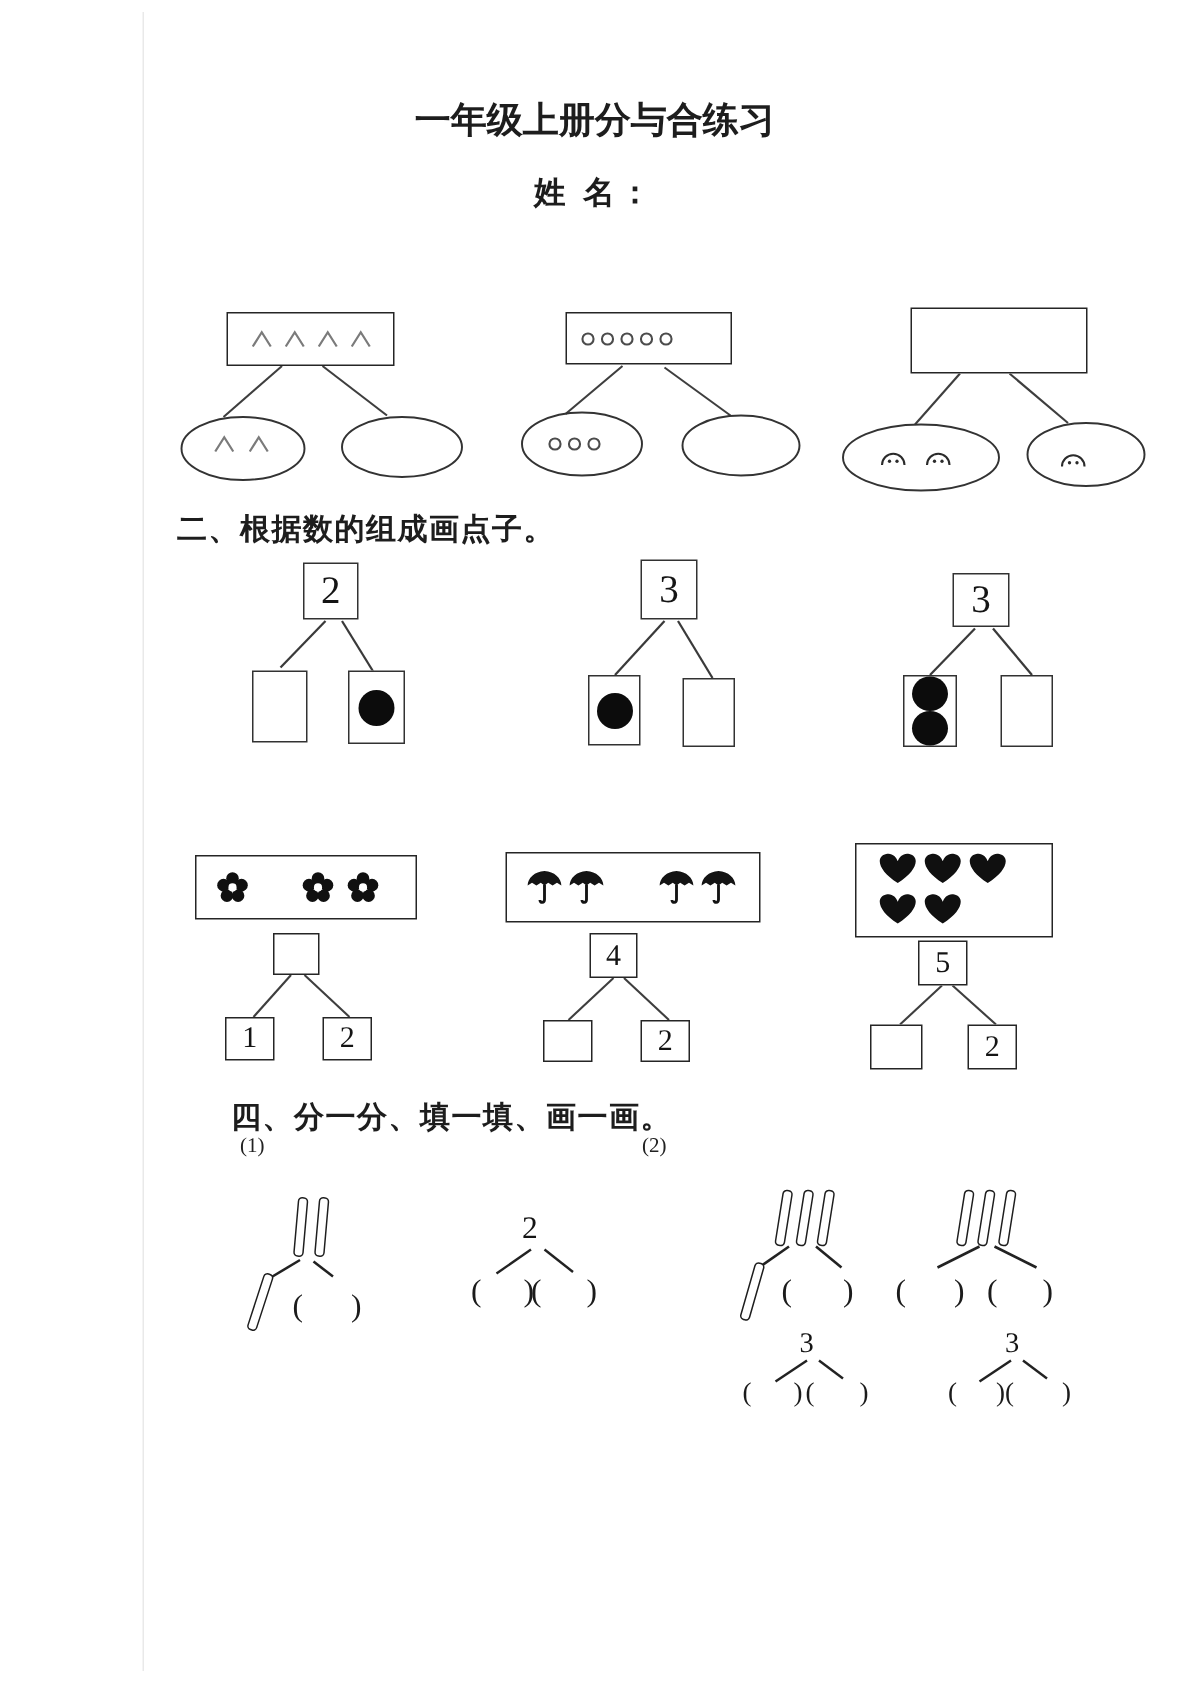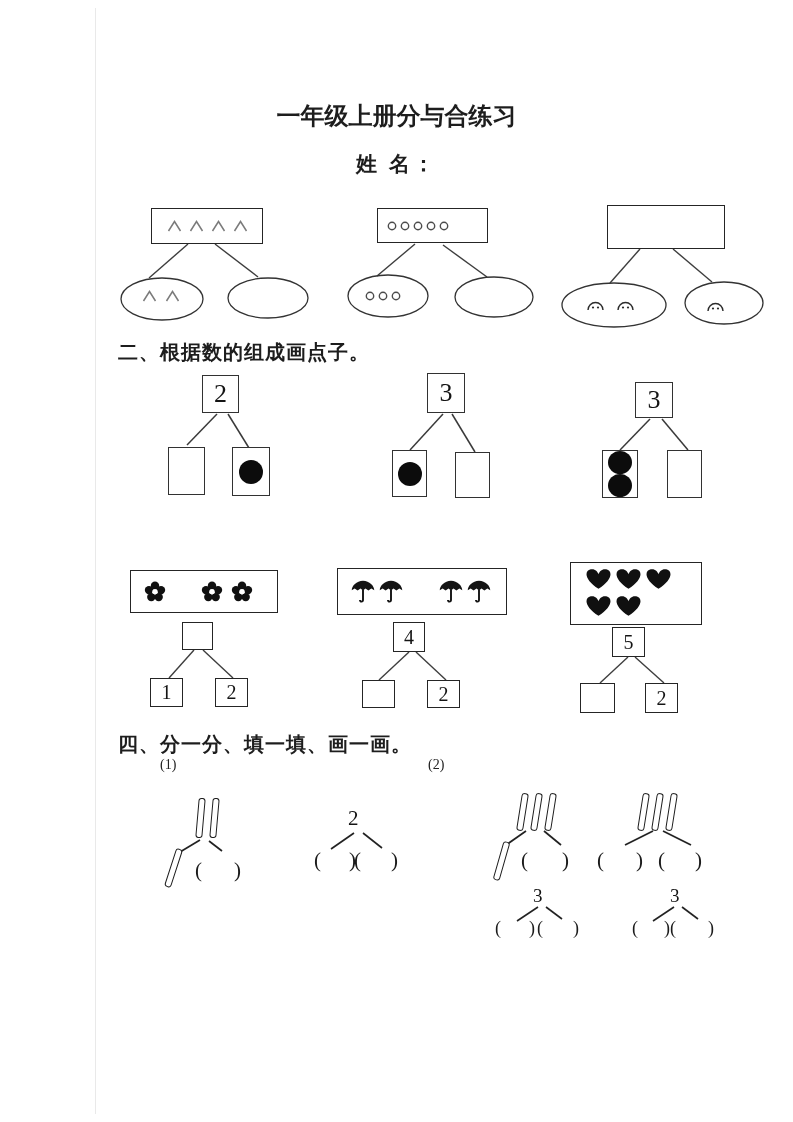--- a/index.html
+++ b/index.html
@@ -30,22 +30,22 @@
   .umbrow{gap:0;}       .umbrow svg:nth-child(3){margin-left:32px;}
   .heartwrap{flex-wrap:wrap;width:93px;row-gap:3px;column-gap:1px;}
   .leftrule{position:absolute;left:95px;top:8px;width:1px;height:1106px;background:#e9e9e9;}
 </style>
 </head>
 <body>
 
 <div class="page">
   <div class="leftrule"></div>
 
-  <div class="abs ctr" style="top:64px;font-size:24px;margin-top:36px;">一年级上册分与合练习</div>
-  <div class="abs ctr" style="top:114px;font-size:21px;letter-spacing:3px;margin-top:36px;">姓 名：</div>
+  <div class="abs ctr" style="top:64px;font-size:24px;">一年级上册分与合练习</div>
+  <div class="abs ctr" style="top:114px;font-size:21px;letter-spacing:3px;">姓 名：</div>
 
 
   <div class="diagram" style="left:118px;top:200px;width:205px;height:130px;">
     <svg class="wires">
       <line x1="70" y1="44" x2="31" y2="78" stroke="#3e3e3e" stroke-width="1.4"></line>
       <line x1="97" y1="44" x2="140" y2="77" stroke="#3e3e3e" stroke-width="1.4"></line>
       <ellipse cx="44" cy="99" rx="41" ry="21" fill="none" stroke="#333" stroke-width="1.3"></ellipse>
       <ellipse cx="150" cy="98" rx="40" ry="20" fill="none" stroke="#333" stroke-width="1.3"></ellipse>
     </svg>
     <div class="box" style="left:33px;top:8px;width:112px;height:36px;gap:7px;">
@@ -300,21 +300,21 @@
       <span class="num" style="font-size:20px;">5</span>
     </div>
     <div class="box" style="left:20px;top:125px;width:35px;height:30px;">
       <span class="num" style="font-size:20px;"></span>
     </div>
     <div class="box" style="left:85px;top:125px;width:33px;height:30px;">
       <span class="num" style="font-size:20px;">2</span>
     </div>
   </div>
 
-  <div class="abs heading" style="top:731px;">四、分一分、填一填、画一画。</div>
+  <div class="abs heading" style="top:731px;margin-left:36px;">四、分一分、填一填、画一画。</div>
   <div class="abs sub" style="left:160px;top:757px;">(1)</div>
   <div class="abs sub" style="left:428px;top:757px;">(2)</div>
 
   <div class="diagram fig-a" style="left:150px;top:788px;width:130px;height:110px;">
     <svg class="wires">
       <line x1="50" y1="52" x2="30" y2="64" stroke="#222" stroke-width="1.7"></line>
       <line x1="59" y1="53" x2="72" y2="63" stroke="#222" stroke-width="1.7"></line>
     </svg>
     <div class="sticks" style="left:47px;top:10px;">
         <span class="stick"></span>

